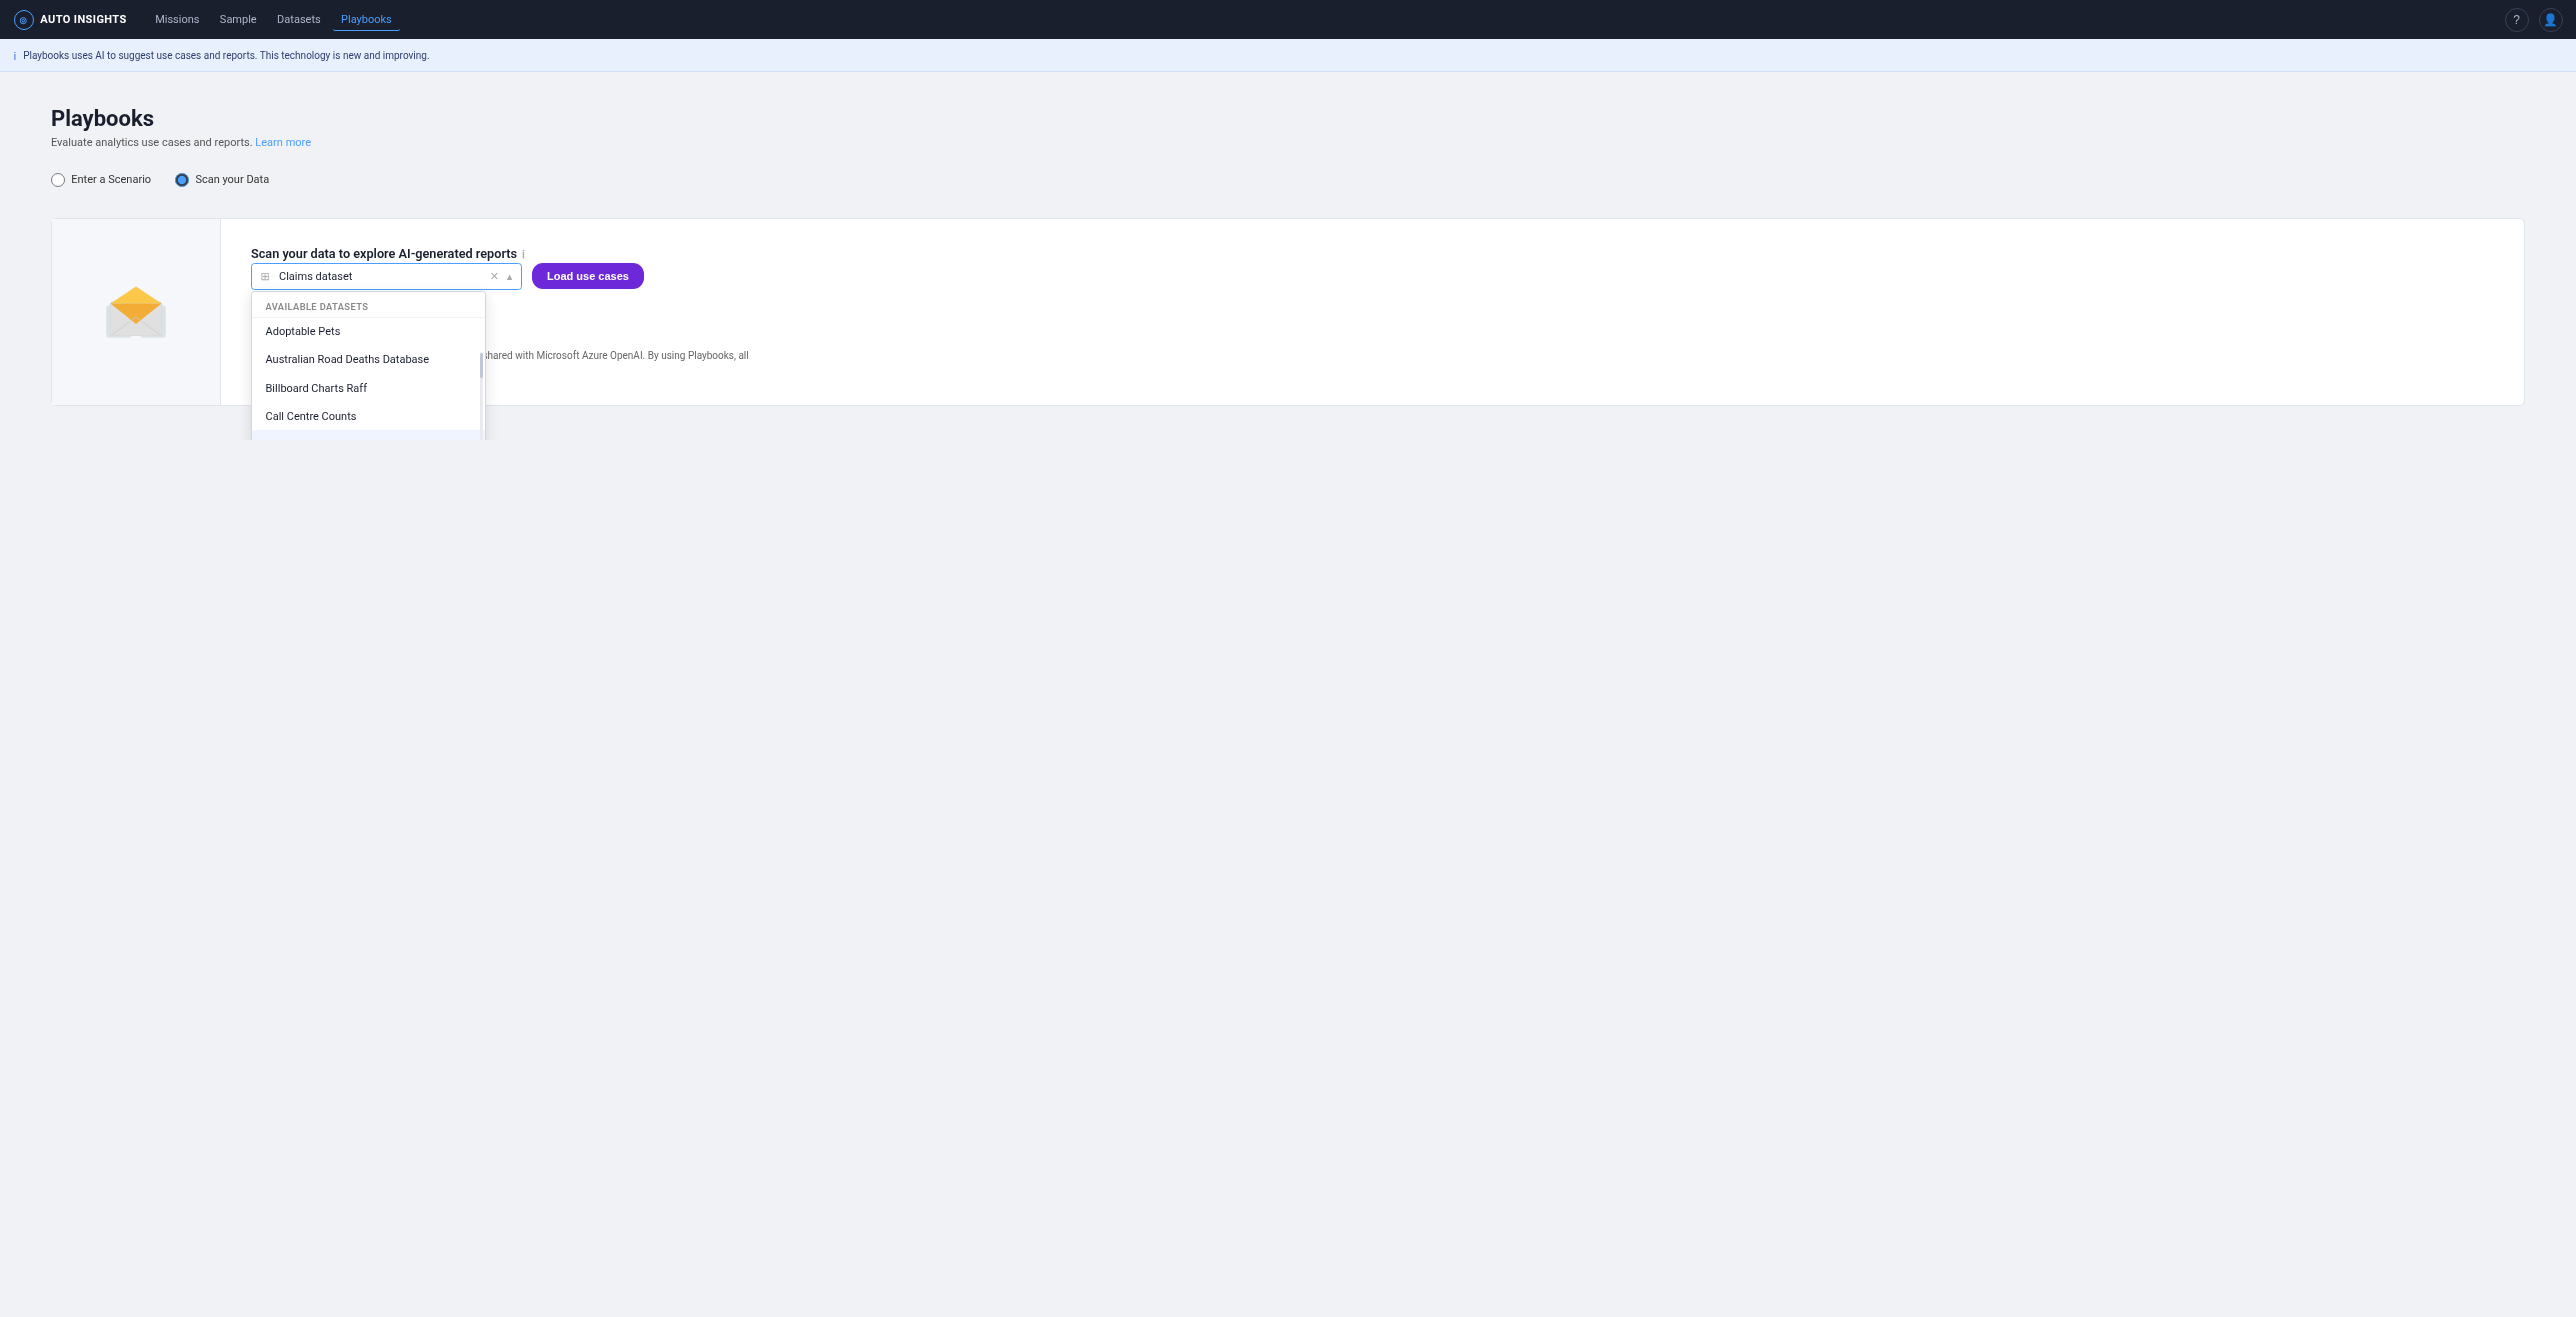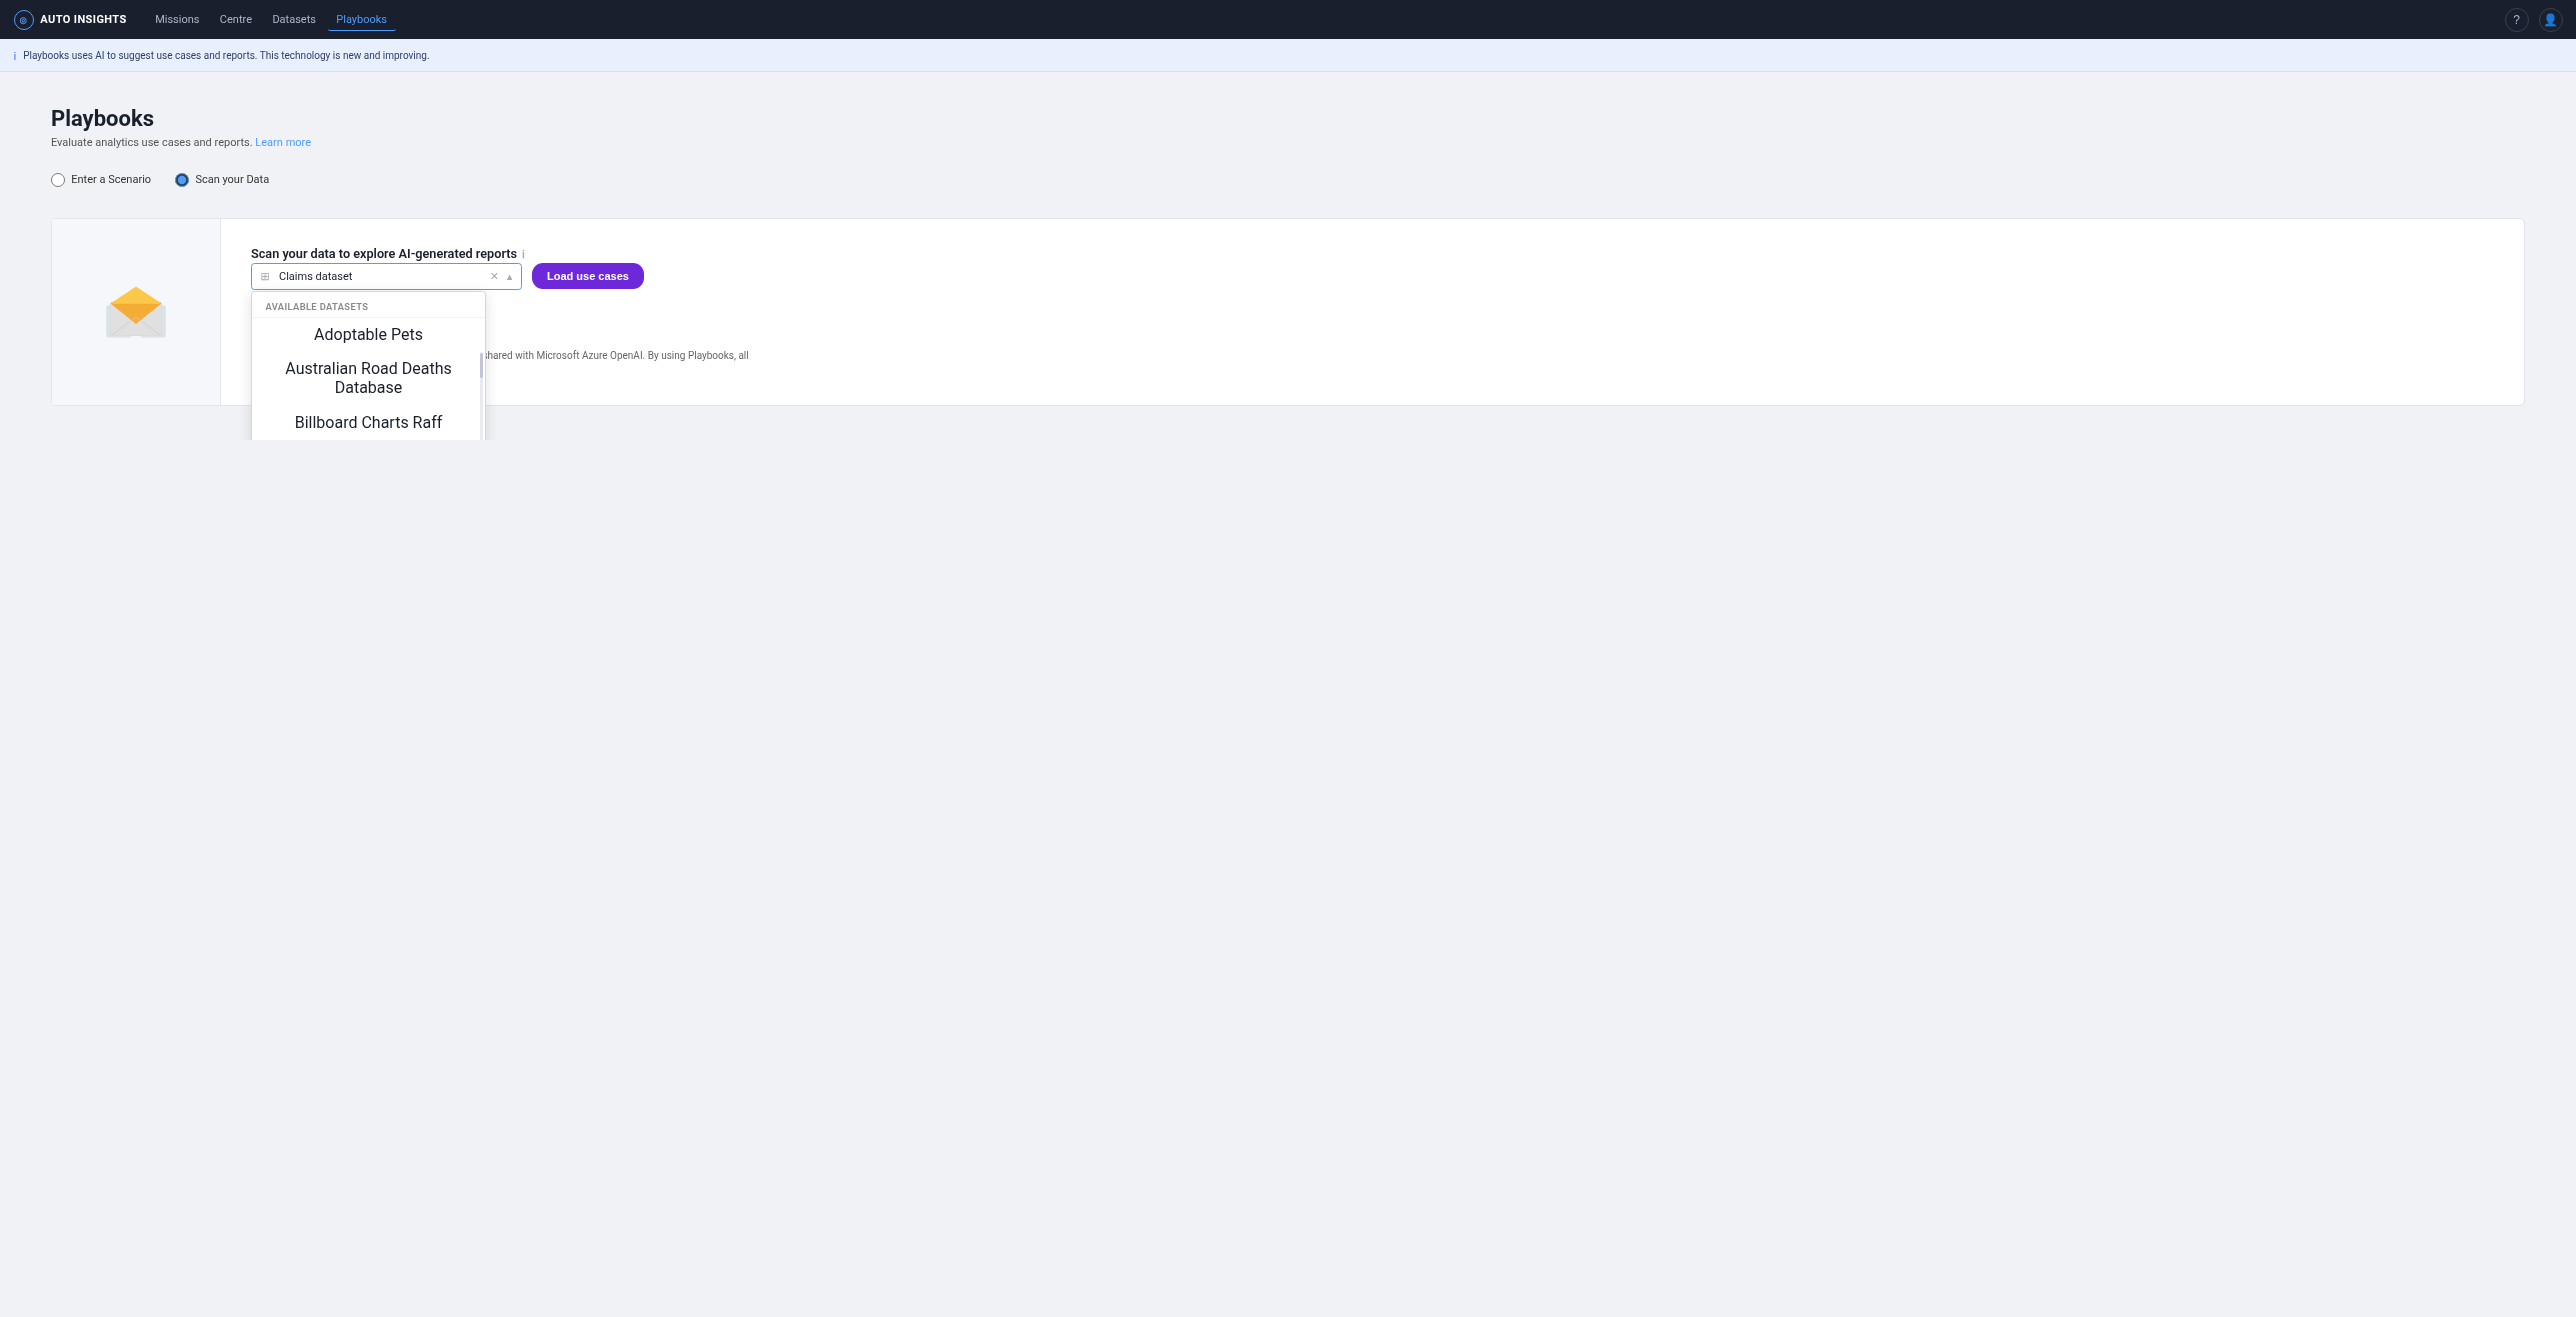--- a/index.html
+++ b/index.html
@@ -240,25 +240,24 @@
       text-transform: uppercase;
       letter-spacing: 0.4px;
       border-bottom: 0.8px solid #f0f2f5;
     }
     .dropdown-list {
       max-height: 169px;
       overflow-y: auto;
     }
     .dropdown-item {
       padding: 7.6px 13.5px;
-      font-size: 16px;
+      font-size: 11px;
       color: #1a1f2e;
       cursor: pointer;
       background: #fff;
-      text-align: center;
     }
     .dropdown-item.selected { background: #f0f4ff; }
     .dropdown-scrollbar-track {
       position: absolute;
       right: 1.7px;
       top: 34px;
       width: 3.4px;
       height: 101px;
       background: #e8eaf0;
       border-radius: 3.4px;
@@ -323,21 +322,21 @@
 </head>
 <body>
 
 <nav class="navbar">
   <div class="navbar-brand">
     <div class="brand-icon">◎</div>
     <span>AUTO INSIGHTS</span>
   </div>
   <div class="nav-links">
     <a class="nav-link" href="#">Missions</a>
-    <a class="nav-link" href="#">Centre</a>
+    <a class="nav-link" href="#">Sample</a>
     <a class="nav-link" href="#">Datasets</a>
     <a class="nav-link active" href="#">Playbooks</a>
   </div>
   <div class="nav-right">
     <button class="nav-icon-btn">?</button>
     <button class="nav-icon-btn">👤</button>
   </div>
 </nav>
 
 <div class="banner">

